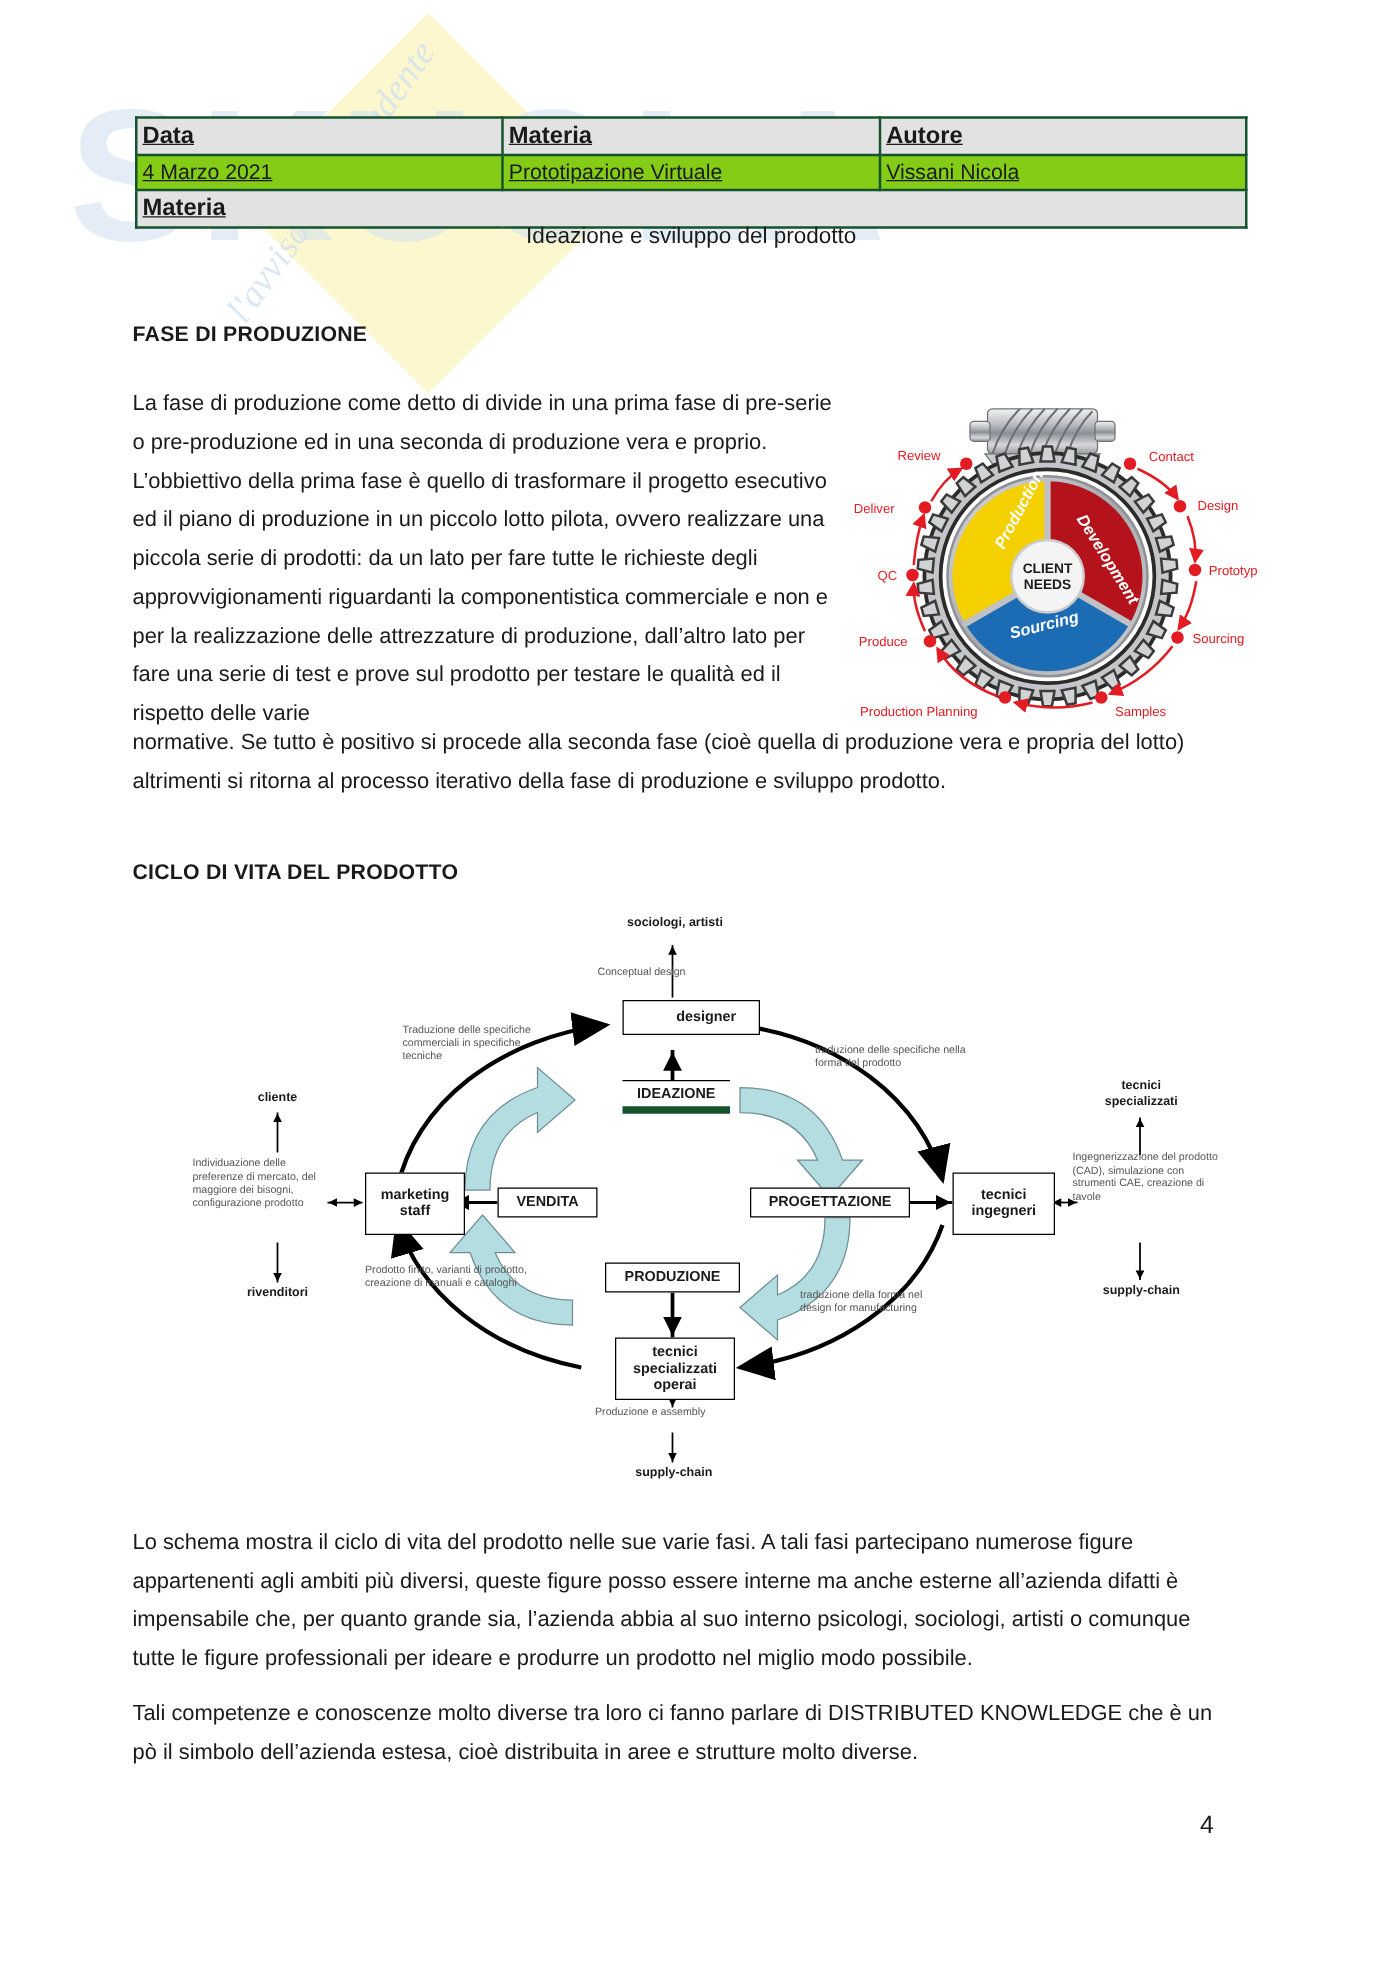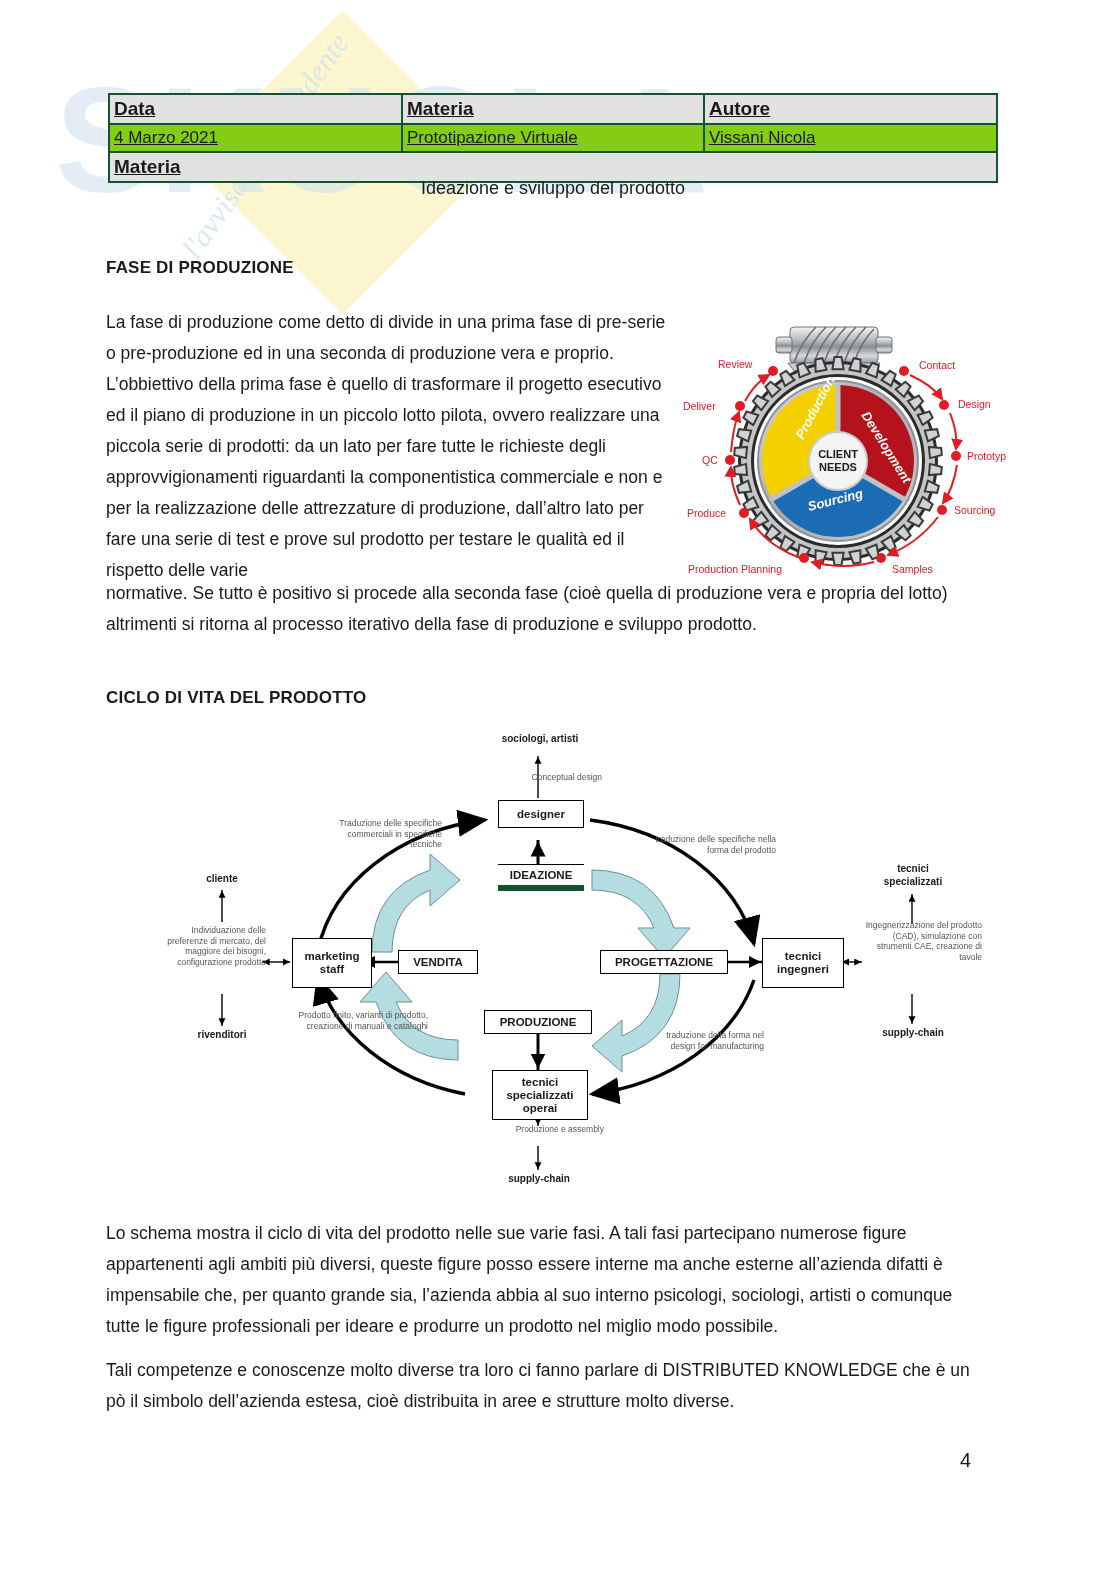--- a/index.html
+++ b/index.html
@@ -99,21 +99,21 @@
     position:absolute;border:1px solid #000;background:#fff;
     font-weight:bold;font-size:11.5px;text-align:center;
     display:flex;align-items:center;justify-content:center;
     line-height:13px;font-family:"Liberation Sans",sans-serif;
   }
   .cyc-lbl{
     position:absolute;font-weight:bold;font-size:10px;text-align:center;
     line-height:13px;font-family:"Liberation Sans",sans-serif;
   }
   .cyc-note{
-    position:absolute;font-size:8.5px;text-align:right;color:#555;
+    position:absolute;font-size:8.5px;text-align:left;color:#555;
     line-height:10.5px;font-family:"Liberation Sans",sans-serif;
   }
 </style>
 </head>
 <body>
 
 <div class="page">
 
   <div class="watermark">
     <div class="wm-band"></div>
@@ -357,21 +357,21 @@
 
           <line x1="772" y1="272" x2="772" y2="302" marker-end="url(#bkSm)"></line>
 
           <line x1="398" y1="392" x2="398" y2="404" marker-end="url(#bkSm)"></line>
 
           <line x1="398" y1="424" x2="398" y2="448" marker-end="url(#bkSm)"></line>
         </g>
       </svg>
 
       
-      <div class="cyc-box" style="left:358px;top:78px;width:84px;height:26px;">designer</div>
+      <div class="cyc-box" style="left:358px;top:78px;width:84px;height:26px;padding-left:24px;">designer</div>
       <div class="cyc-box" style="left:152px;top:216px;width:78px;height:48px;white-space:pre-line;">marketing
 staff</div>
       <div class="cyc-box" style="left:622px;top:216px;width:80px;height:48px;white-space:pre-line;">tecnici
 ingegneri</div>
       <div class="cyc-box" style="left:352px;top:348px;width:94px;height:48px;white-space:pre-line;">tecnici
 specializzati
 operai</div>
 
       
       <div class="cyc-box" style="left:358px;top:142px;width:86px;height:0;border:none;border-top:1px solid #000;border-bottom:6px solid #14532d;height:20px;">IDEAZIONE</div>

